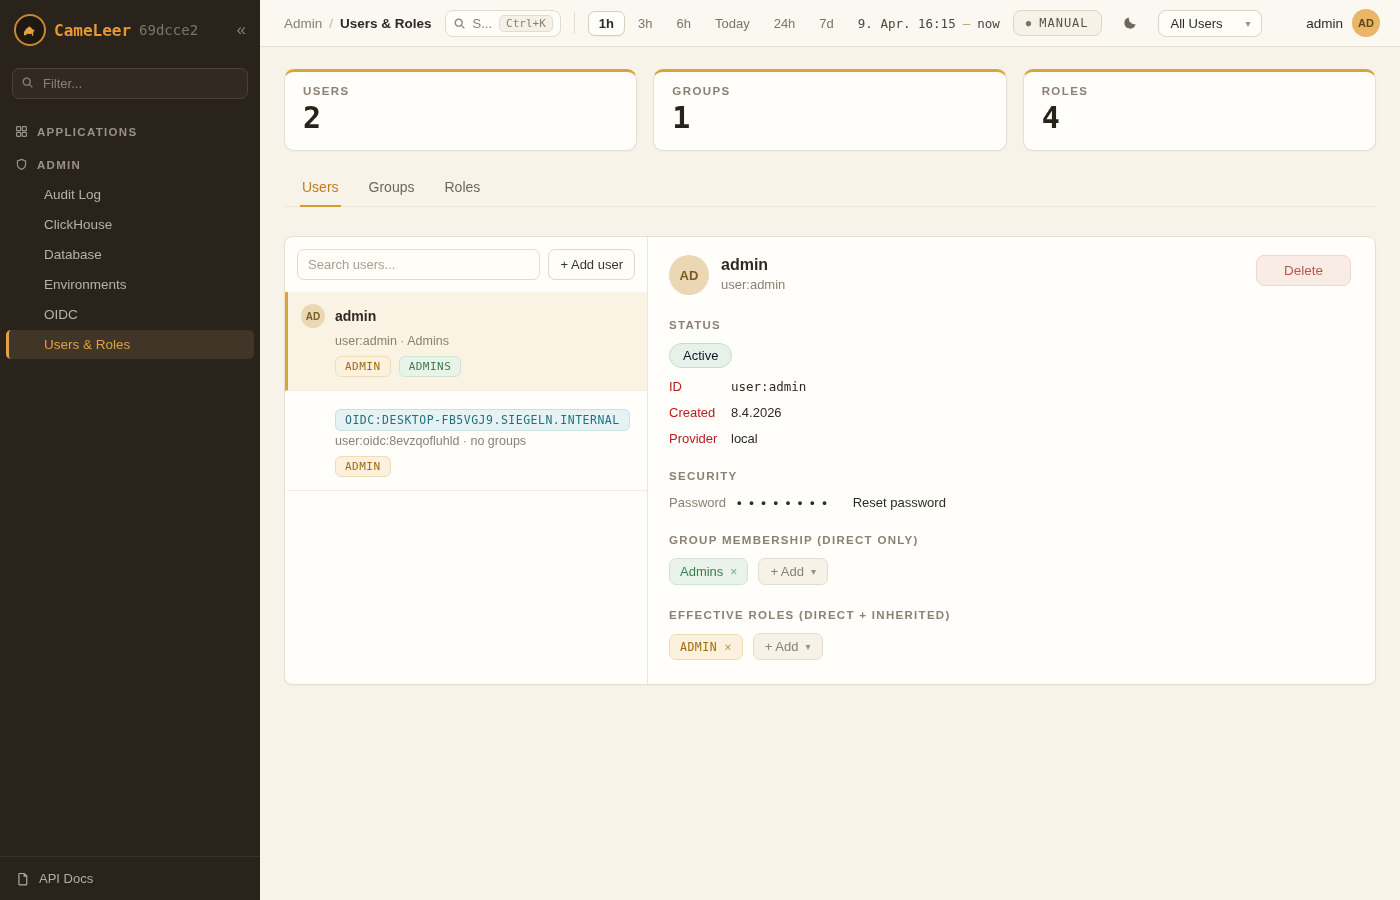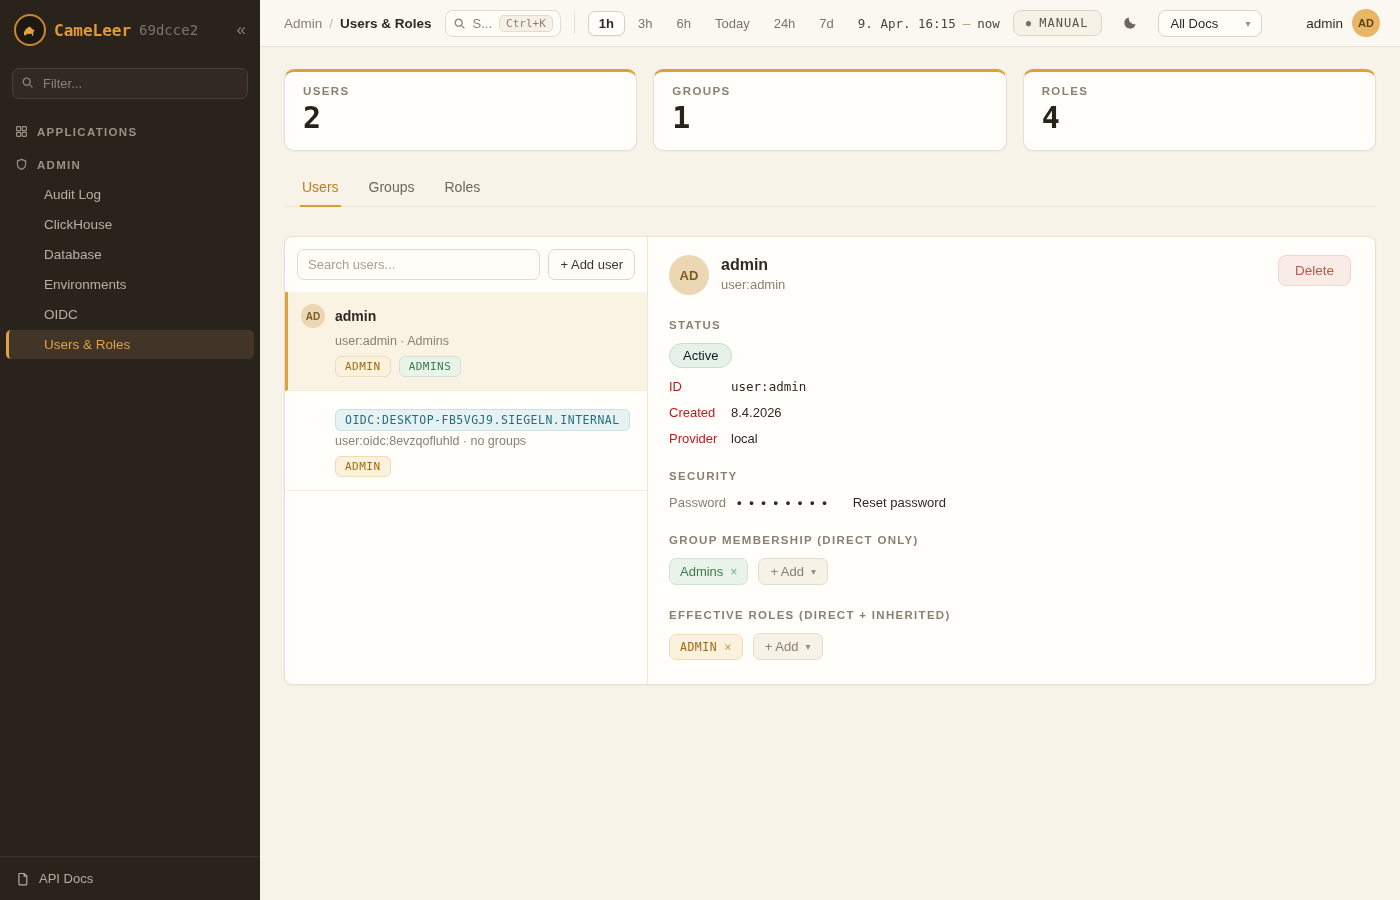--- a/index.html
+++ b/index.html
@@ -84,21 +84,21 @@
   .b-green { color:#3c7a50; background:#e9f3ea; border:1px solid #cfe5d3; }
   .b-blue { color:#20707e; background:#e6f2f4; border:1px solid #c7e1e6; font-size:11.5px; }
   .oidc-row { margin:7px 0 0 34px; }
 
   
   .detail { flex:1; padding:18px 24px 24px 21px; }
   .d-head { display:flex; align-items:flex-start; gap:12px; }
   .av-lg { width:40px; height:40px; background:#ecd7b4; color:#7a5c22; font-size:13px; }
   .d-name { font-size:16px; font-weight:bold; color:#2e2a22; margin-top:1px; }
   .d-sub { font-size:13px; color:#8a8174; margin-top:3px; }
-  .delete-btn { margin-left:auto; background:#f9ebe6; color:#b8564a; border:1px solid #f0d6cc; border-radius:8px; padding:7px 16px; font-size:13.5px; cursor:pointer; font-family:"Liberation Sans", sans-serif; }
+  .delete-btn { margin-left:auto; background:#f9ebe6; color:#b8564a; border:1px solid #f0d6cc; border-radius:8px; padding:7px 27px; font-size:13.5px; cursor:pointer; font-family:"Liberation Sans", sans-serif; }
   .sec-title { margin-top:24px; font-size:11.5px; font-weight:bold; letter-spacing:1.3px; color:#8a8174; }
   .pill { display:inline-block; margin-top:12px; background:#e6f2e8; color:#0f172a; border:1px solid #c4dfc9; border-radius:999px; padding:4px 13px; font-size:13px; }
   .frow { display:flex; margin-top:11px; font-size:13px; align-items:baseline; }
   .flabel { width:62px; min-width:62px; color:#b91c1c; }
   .fval { color:#2e2a22; }
   .fval.mono { font-family:"DejaVu Sans Mono", monospace; font-size:12.5px; }
   .pw-row { display:flex; align-items:center; margin-top:13px; font-size:13px; }
   .pw-label { width:68px; min-width:68px; color:#8a8174; }
   .pw-mask { color:#2e2a22; font-weight:bold; letter-spacing:2px; margin-right:24px; }
   .reset-link { color:#2e2a22; cursor:pointer; }
@@ -207,21 +207,21 @@
       <span>MANUAL</span>
     </div>
 
     <div class="iconbtn">
       <svg width="16" height="16" viewBox="0 0 24 24" fill="#6f675a">
           <path d="M20.4 13.6A8.5 8.5 0 0 1 10.4 3.6 8.5 8.5 0 1 0 20.4 13.6z"></path>
         </svg>
     </div>
 
     <div class="envsel">
-      <span>All Docs</span>
+      <span>All Users</span>
       <span class="caret">▾</span>
     </div>
 
     <div class="userchip">
       <span class="uname">admin</span>
       <span class="avatar av-head">AD</span>
     </div>
   </header>
 
   <div class="content">

